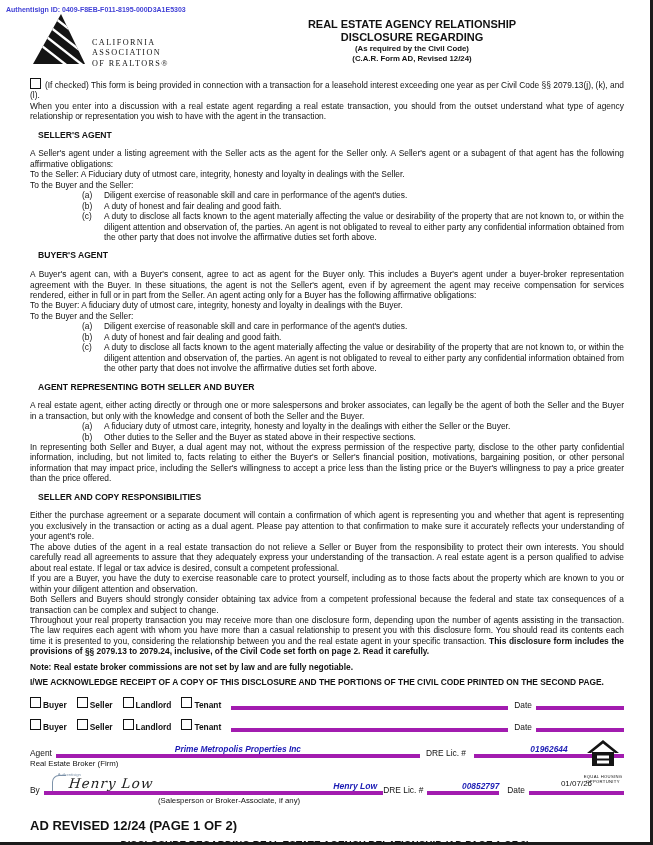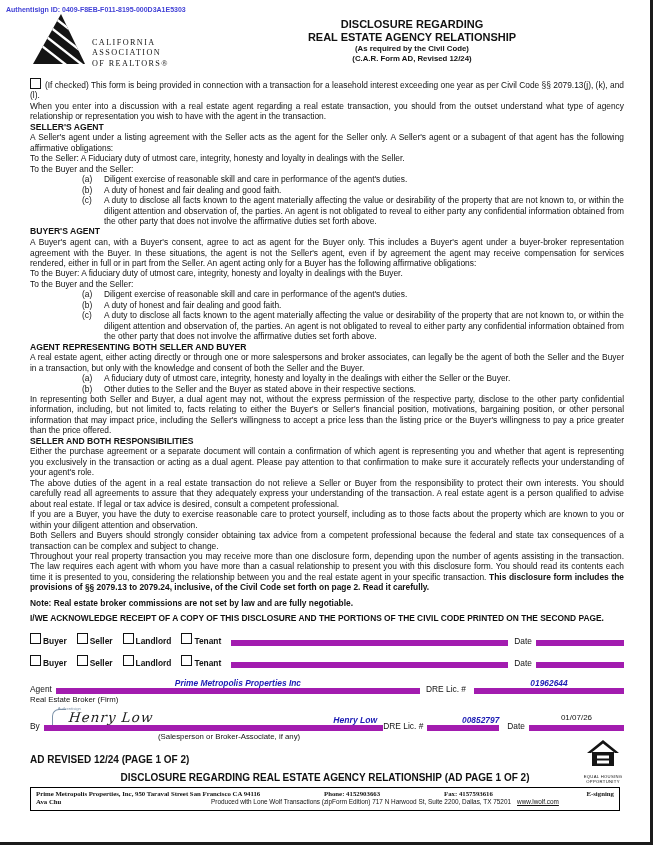--- a/index.html
+++ b/index.html
@@ -9,33 +9,33 @@
   .auth-id{position:absolute;top:6px;left:6px;font-size:7px;color:#4242d6;font-weight:bold;}
   .header{position:relative;height:70px;}
   .logo{position:absolute;left:32px;top:13px;display:flex;align-items:flex-end;}
   .logo-text{margin-left:6px;margin-top:8px;font-family:"Liberation Serif",serif;
              font-size:8.2px;line-height:10.5px;letter-spacing:1.4px;color:#151515;}
   .title-block{position:absolute;left:200px;right:26px;top:18px;text-align:center;}
   .title{font-size:11px;font-weight:bold;line-height:13px;}
   .subtitle{font-size:7.8px;font-weight:bold;line-height:9.5px;}
   .content{padding:8px 26px 0 30px;}
   .content p{margin:0;font-size:8.4px;line-height:10.45px;text-align:justify;}
-  h3{margin:0;font-size:8.6px;line-height:10.6px;font-weight:bold;}
+  h3{margin:8px;font-size:8.6px;line-height:10.6px;font-weight:bold;}
   .li{display:flex;padding-left:52px;font-size:8.4px;line-height:10.45px;}
   .li-label{flex:none;width:22px;}
   .li-text{flex:1;text-align:justify;}
   .cbx{display:inline-block;width:9px;height:9px;border:1.1px solid #111;background:#fff;
        vertical-align:-1px;margin-right:4px;flex:none;}
   .gap5{margin-top:5px !important;}
   .bold{font-weight:bold;}
   
   .party-row{display:flex;align-items:flex-end;margin-top:7px;height:15px;font-size:8.4px;}
   .party-row .cbx{margin-right:2px;align-self:center;}
   .cb-label{margin-right:10px;font-weight:bold;}
-  .fill-line{display:inline-flex;align-items:flex-end;border-bottom:6px solid #a21caf;height:13px;}
+  .fill-line{display:inline-flex;align-items:flex-end;border-bottom:4px solid #a21caf;height:13px;}
   .flexline{flex:1;}
   .date-label{margin:0 4px 0 6px;}
   .date-line{width:88px;}
   
   .sig-row{display:flex;align-items:flex-end;font-size:8.4px;margin-top:9px;height:17px;}
   .lab{margin-right:4px;white-space:nowrap;}
   .blue{color:#1c1cb4;font-style:italic;font-weight:bold;}
   .center-blue{justify-content:center;}
   .dre-line{width:150px;justify-content:center;margin-left:4px;}
   .dre-line2{width:72px;justify-content:flex-end;}
@@ -47,21 +47,21 @@
   .auth-mark{position:relative;width:13px;height:15px;border-left:1.4px solid #7d93aa;
              border-top:1.4px solid #7d93aa;border-top-left-radius:7px;margin:0 3px 0 8px;flex:none;}
   .auth-mark-text{position:absolute;top:-4px;left:5px;font-size:4.2px;color:#7d93aa;white-space:nowrap;}
   .signature{font-family:"DejaVu Serif",serif;font-style:italic;font-size:13.5px;
              letter-spacing:1px;color:#1d1d1d;transform:skewX(-6deg);}
   .typed-name{margin-left:auto;margin-right:6px;font-size:8.6px;}
   .date-lab{margin-left:8px;}
   .date-line2{width:95px;justify-content:center;margin-top:12px;}
   .date-val{font-size:8px;transform:translateY(-3px);}
   
-  .revision{margin:13px 0 0 30px;font-size:10px;font-weight:bold;}
+  .revision{margin:13px 0 0 30px;font-size:13px;font-weight:bold;}
   .eho{position:absolute;right:24px;top:740px;text-align:center;width:46px;}
   .eho-caption{font-size:4.2px;line-height:5px;color:#111;letter-spacing:.3px;}
   .footer-title{margin-top:7px;text-align:center;font-size:10px;font-weight:bold;}
   .fbox{margin:4px 30px 0 30px;border:1.5px solid #000;padding:2px 5px 3px 5px;}
   .frow{display:flex;align-items:baseline;font-size:6.6px;line-height:8.5px;}
   .fserif{font-family:"Liberation Serif",serif;font-weight:bold;font-size:6.8px;}
   .f-firm{flex:1;}
   .f-phone{width:120px;}
   .f-fax{width:110px;}
   .f-esign{width:60px;text-align:right;}
@@ -97,22 +97,22 @@
           </g>
         </svg>
       </span>
       <div class="logo-text">
         <div>CALIFORNIA</div>
         <div>ASSOCIATION</div>
         <div>OF REALTORS®</div>
       </div>
     </div>
     <div class="title-block">
+      <div class="title">REAL ESTATE AGENCY RELATIONSHIP</div>
       <div class="title">DISCLOSURE REGARDING</div>
-      <div class="title">REAL ESTATE AGENCY RELATIONSHIP</div>
       <div class="subtitle">(As required by the Civil Code)</div>
       <div class="subtitle">(C.A.R. Form AD, Revised 12/24)</div>
     </div>
   </div>
 
   <div class="content">
     <p><span class="cbx"></span><span>(If checked) This form is being provided in connection with a transaction for a leasehold interest exceeding one year as per Civil Code §§ 2079.13(j), (k), and (l).</span></p>
     <p>When you enter into a discussion with a real estate agent regarding a real estate transaction, you should from the outset understand what type of agency relationship or representation you wish to have with the agent in the transaction.</p>
 
     <h3>SELLER'S AGENT</h3>
@@ -154,21 +154,21 @@
     <div class="li">
       <span class="li-label">(a)</span>
       <span class="li-text">A fiduciary duty of utmost care, integrity, honesty and loyalty in the dealings with either the Seller or the Buyer.</span>
     </div>
     <div class="li">
       <span class="li-label">(b)</span>
       <span class="li-text">Other duties to the Seller and the Buyer as stated above in their respective sections.</span>
     </div>
     <p>In representing both Seller and Buyer, a dual agent may not, without the express permission of the respective party, disclose to the other party confidential information, including, but not limited to, facts relating to either the Buyer's or Seller's financial position, motivations, bargaining position, or other personal information that may impact price, including the Seller's willingness to accept a price less than the listing price or the Buyer's willingness to pay a price greater than the price offered.</p>
 
-    <h3>SELLER AND BOTH RESPONSIBILITIES</h3>
+    <h3>SELLER AND COPY RESPONSIBILITIES</h3>
     <p>Either the purchase agreement or a separate document will contain a confirmation of which agent is representing you and whether that agent is representing you exclusively in the transaction or acting as a dual agent. Please pay attention to that confirmation to make sure it accurately reflects your understanding of your agent's role.</p>
     <p>The above duties of the agent in a real estate transaction do not relieve a Seller or Buyer from the responsibility to protect their own interests. You should carefully read all agreements to assure that they adequately express your understanding of the transaction. A real estate agent is a person qualified to advise about real estate. If legal or tax advice is desired, consult a competent professional.</p>
     <p>If you are a Buyer, you have the duty to exercise reasonable care to protect yourself, including as to those facts about the property which are known to you or within your diligent attention and observation.</p>
     <p>Both Sellers and Buyers should strongly consider obtaining tax advice from a competent professional because the federal and state tax consequences of a transaction can be complex and subject to change.</p>
     <p><span>Throughout your real property transaction you may receive more than one disclosure form, depending upon the number of agents assisting in the transaction. The law requires each agent with whom you have more than a casual relationship to present you with this disclosure form. You should read its contents each time it is presented to you, considering the relationship between you and the real estate agent in your specific transaction. </span><span class="bold">This disclosure form includes the provisions of §§ 2079.13 to 2079.24, inclusive, of the Civil Code set forth on page 2. Read it carefully.</span></p>
     <p class="bold gap5">Note: Real estate broker commissions are not set by law and are fully negotiable.</p>
     <p class="bold gap5">I/WE ACKNOWLEDGE RECEIPT OF A COPY OF THIS DISCLOSURE AND THE PORTIONS OF THE CIVIL CODE PRINTED ON THE SECOND PAGE.</p>
 
     <div class="party-row">
       <span class="cbx"></span>

